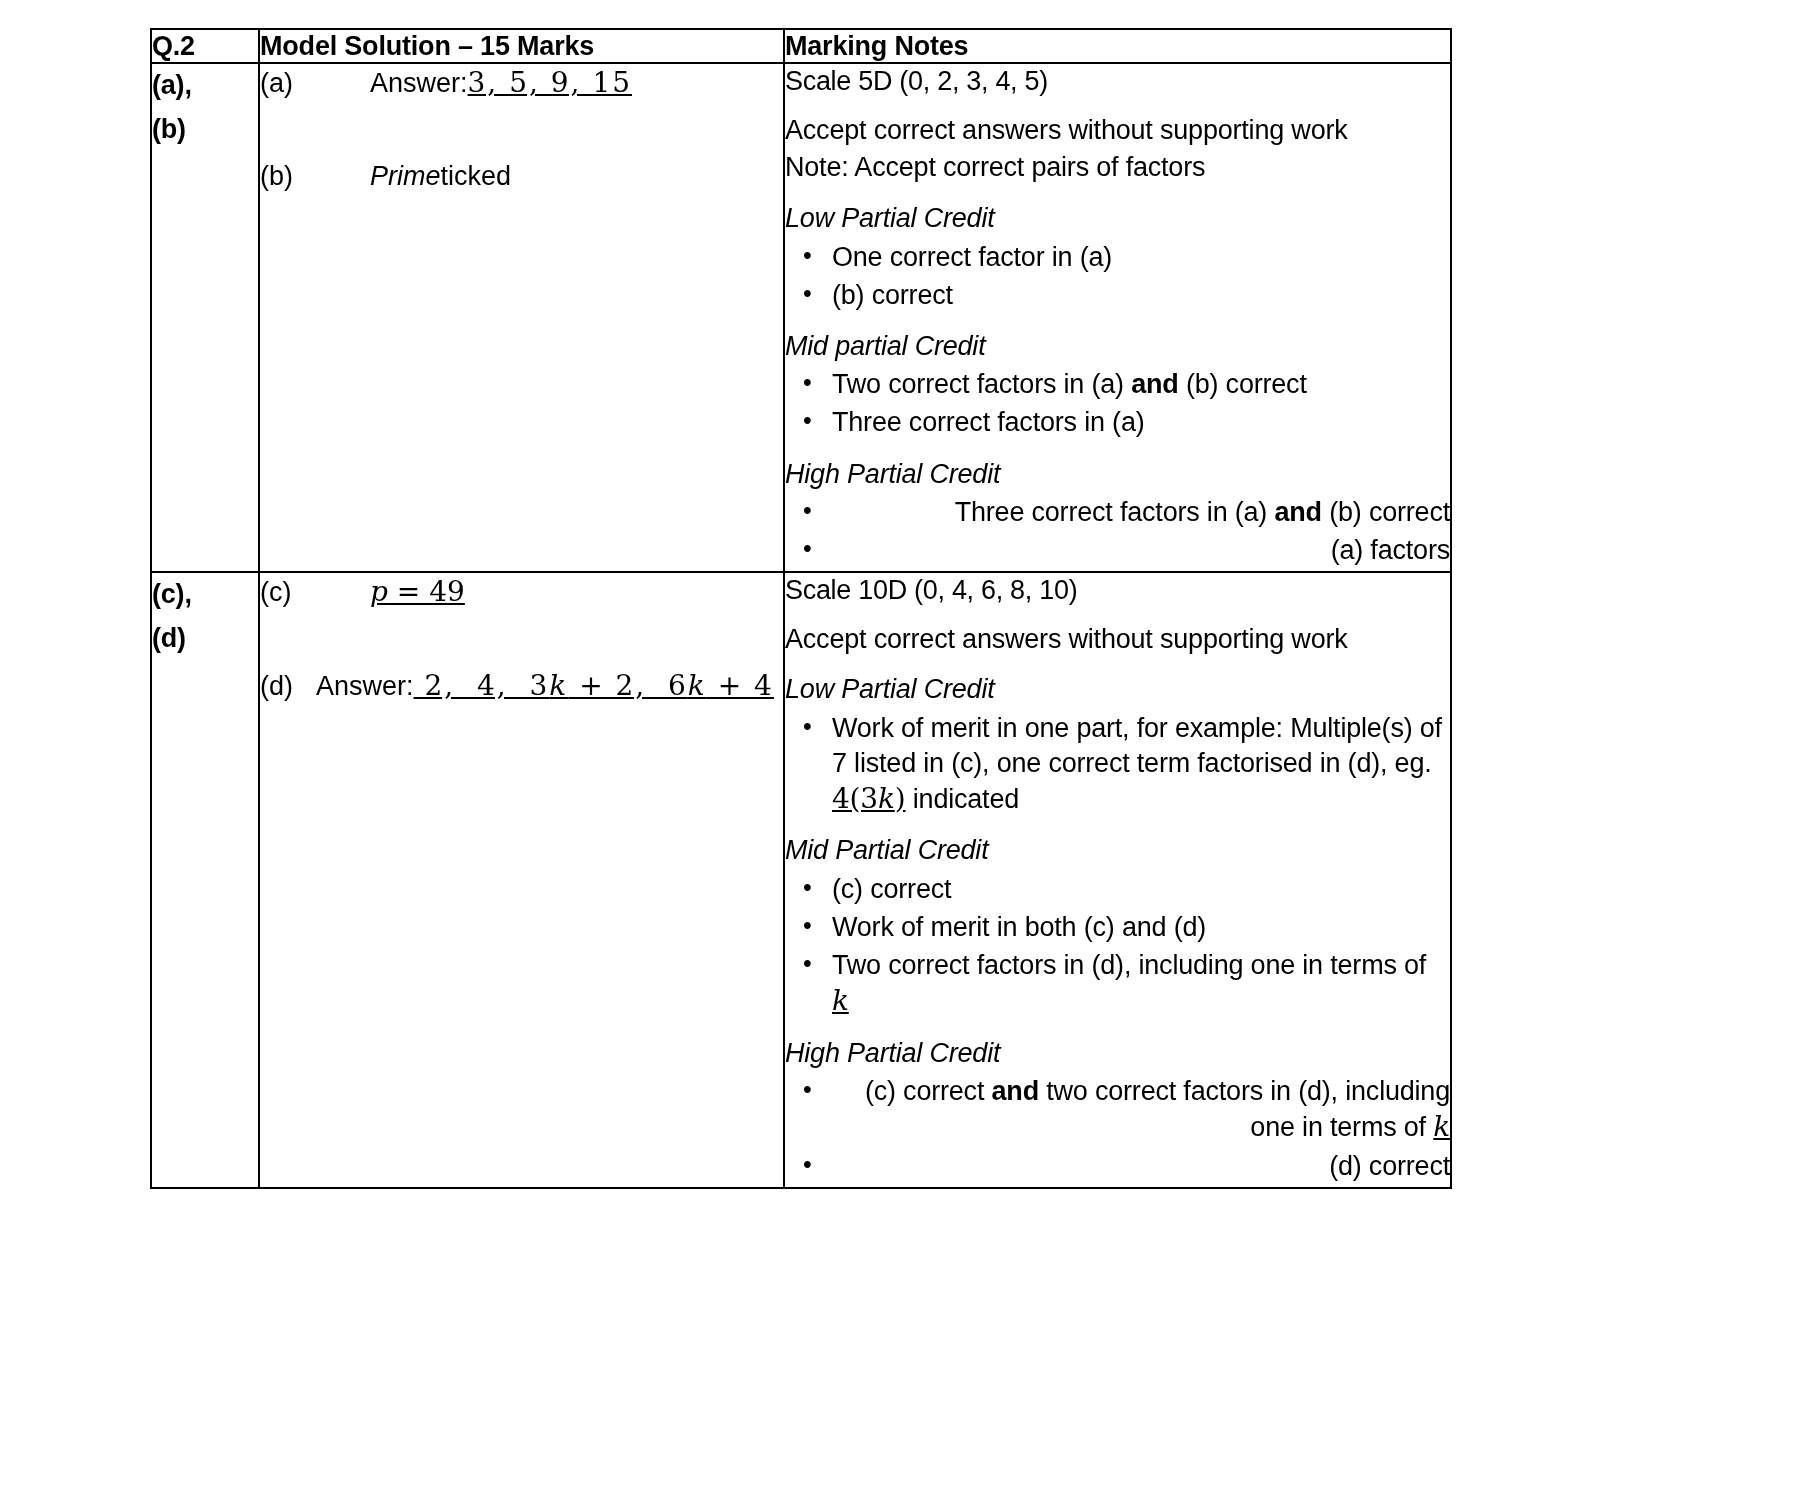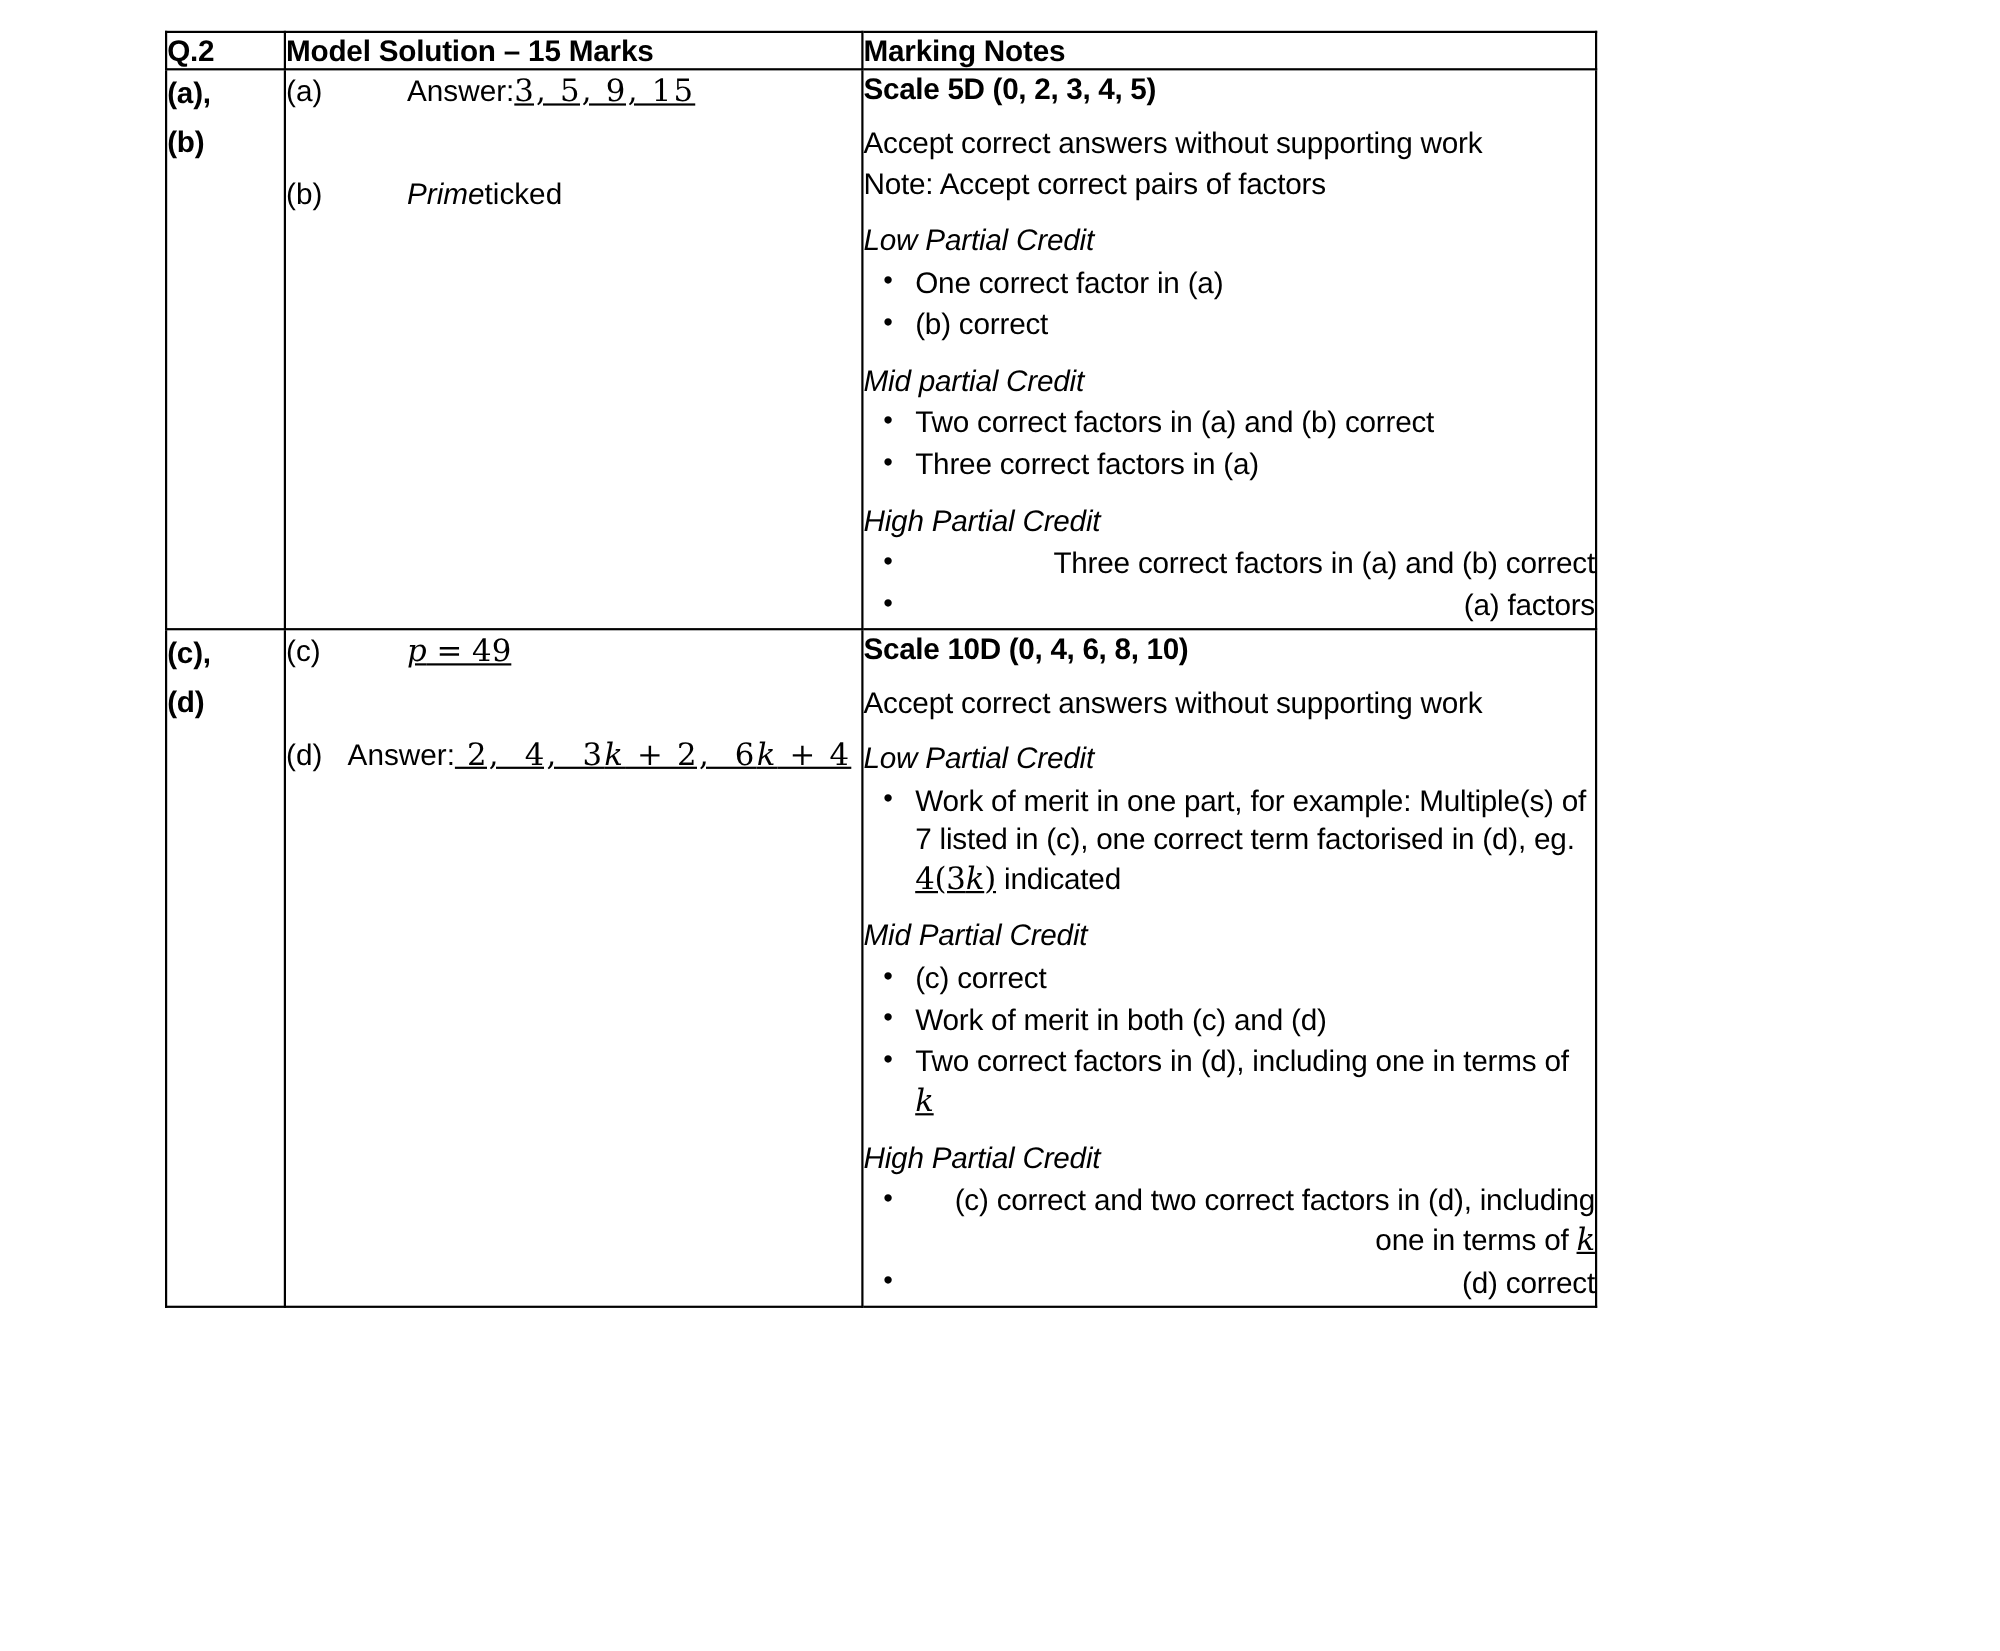--- a/index.html
+++ b/index.html
@@ -97,21 +97,21 @@
     font-size: 28px;
     text-decoration: underline;
   }
   .math i {
     font-style: italic;
   }
   .mathsp { letter-spacing: 2px; }
 
   
   .scale-head {
-    font-weight: bold;
+    font-weight: normal;
     font-size: 27px;
     margin: 0 0 14px 0;
     letter-spacing: -0.3px;
   }
   .note-line {
     margin: 0 0 3px 0;
   }
   .note-line.gap-after {
     margin-bottom: 16px;
   }
@@ -132,21 +132,21 @@
   }
   ul.credit-list li::before {
     content: "\2022";
     position: absolute;
     left: 18px;
     top: -1px;
     font-size: 25px;
   }
   ul.credit-list.last { margin-bottom: 0; text-align: right; }
 
-  b.strong { font-weight: normal; }
+  b.strong { font-weight: bold; }
 </style>
 </head>
 <body>
 
 <div class="page">
   <table class="marking-scheme">
     <colgroup>
       <col class="col-q">
       <col class="col-sol">
       <col class="col-note">

